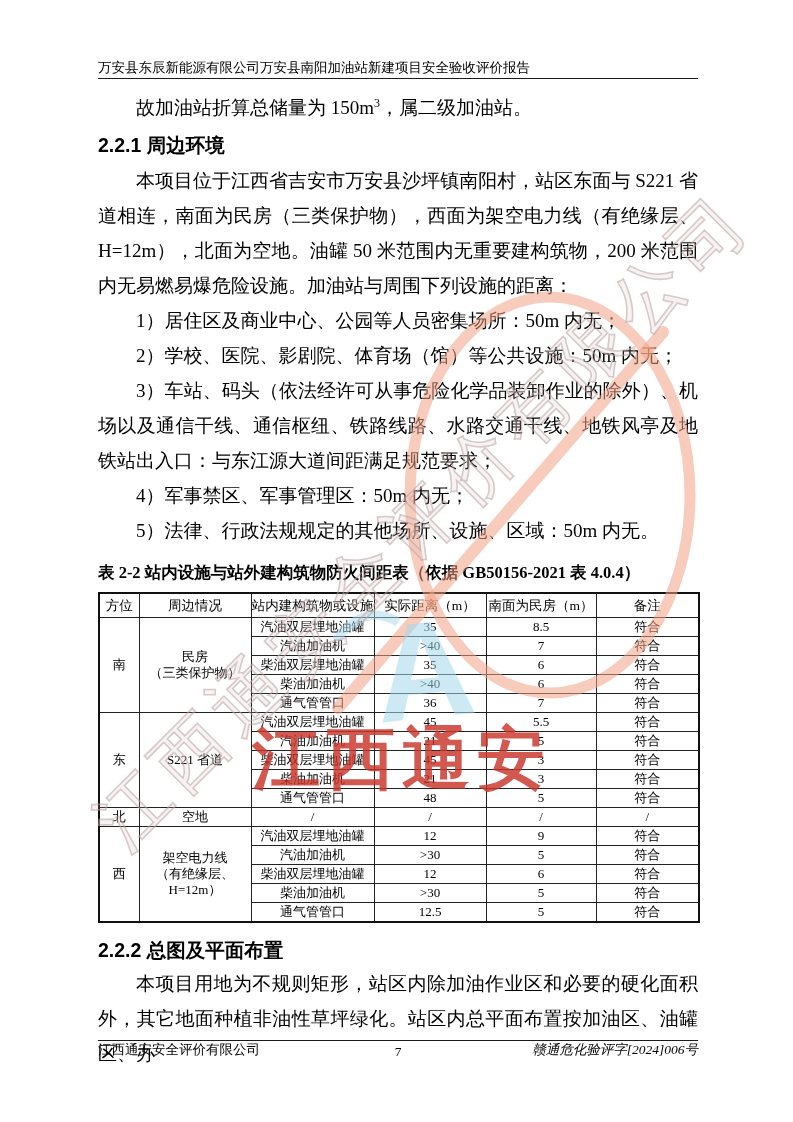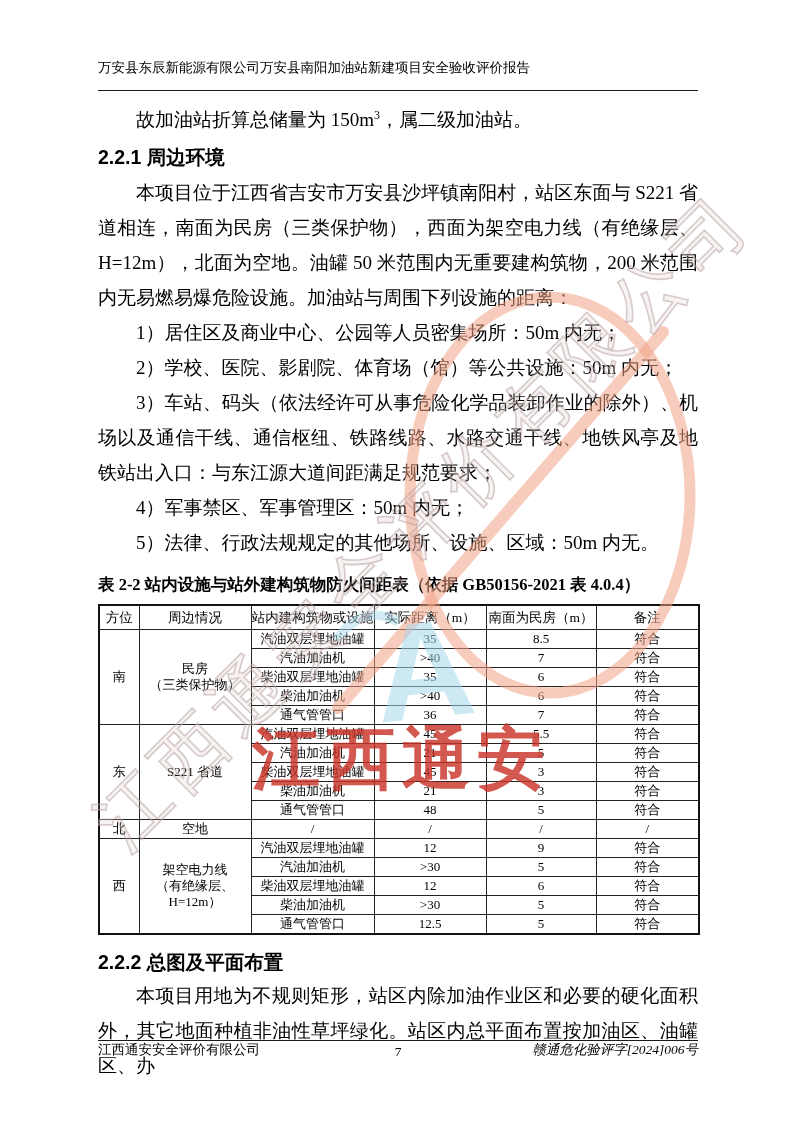--- a/index.html
+++ b/index.html
@@ -2,21 +2,21 @@
 <html><head>
 <meta charset="utf-8">
 <style>
   html,body{margin:0;padding:0;background:#ffffff;}
   .page{
     position:relative;width:793px;height:1122px;background:#ffffff;overflow:hidden;
     font-family:"Liberation Serif","DejaVu Serif",serif;color:#000;
   }
   .content{position:absolute;left:98px;top:58px;width:600px;}
   
-  .doc-header{font-size:13.5px;line-height:20px;padding-bottom:12px;border-bottom:1.6px solid #1a1a1a;}
+  .doc-header{font-size:13.5px;line-height:20px;padding-bottom:0;border-bottom:1.6px solid #1a1a1a;}
   
   .para{font-size:19px;line-height:35px;text-indent:2em;text-align:justify;margin:0;}
   .intro{margin-top:7px;}
   .heading{font-family:"Liberation Sans","DejaVu Sans",sans-serif;font-weight:700;font-size:19.5px;line-height:36px;margin:0;}
   .h221{margin-top:2px;}
   .h222{margin-top:11px;line-height:32px;}
   sup{font-size:12px;}
   .list p{margin:0;}
   
   .table-title{font-size:16.5px;font-weight:700;text-align:left;line-height:24px;margin:13px 0 7px 0;}

